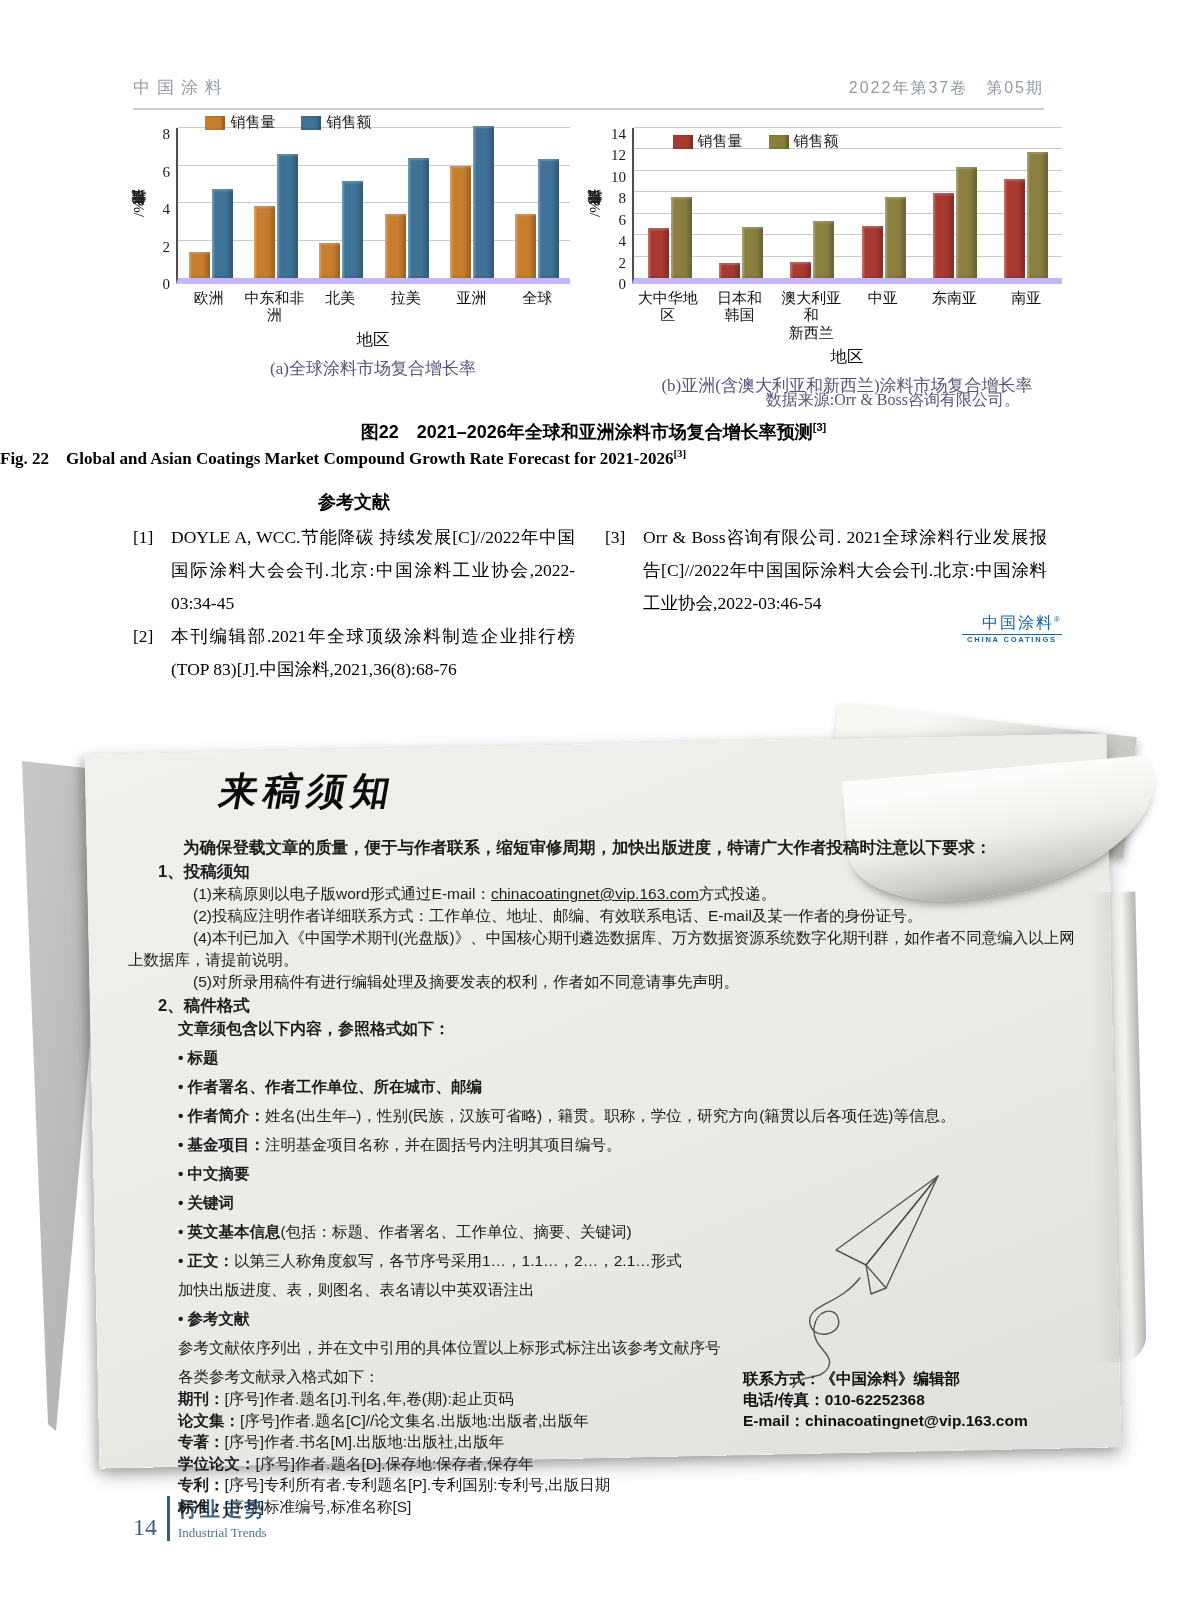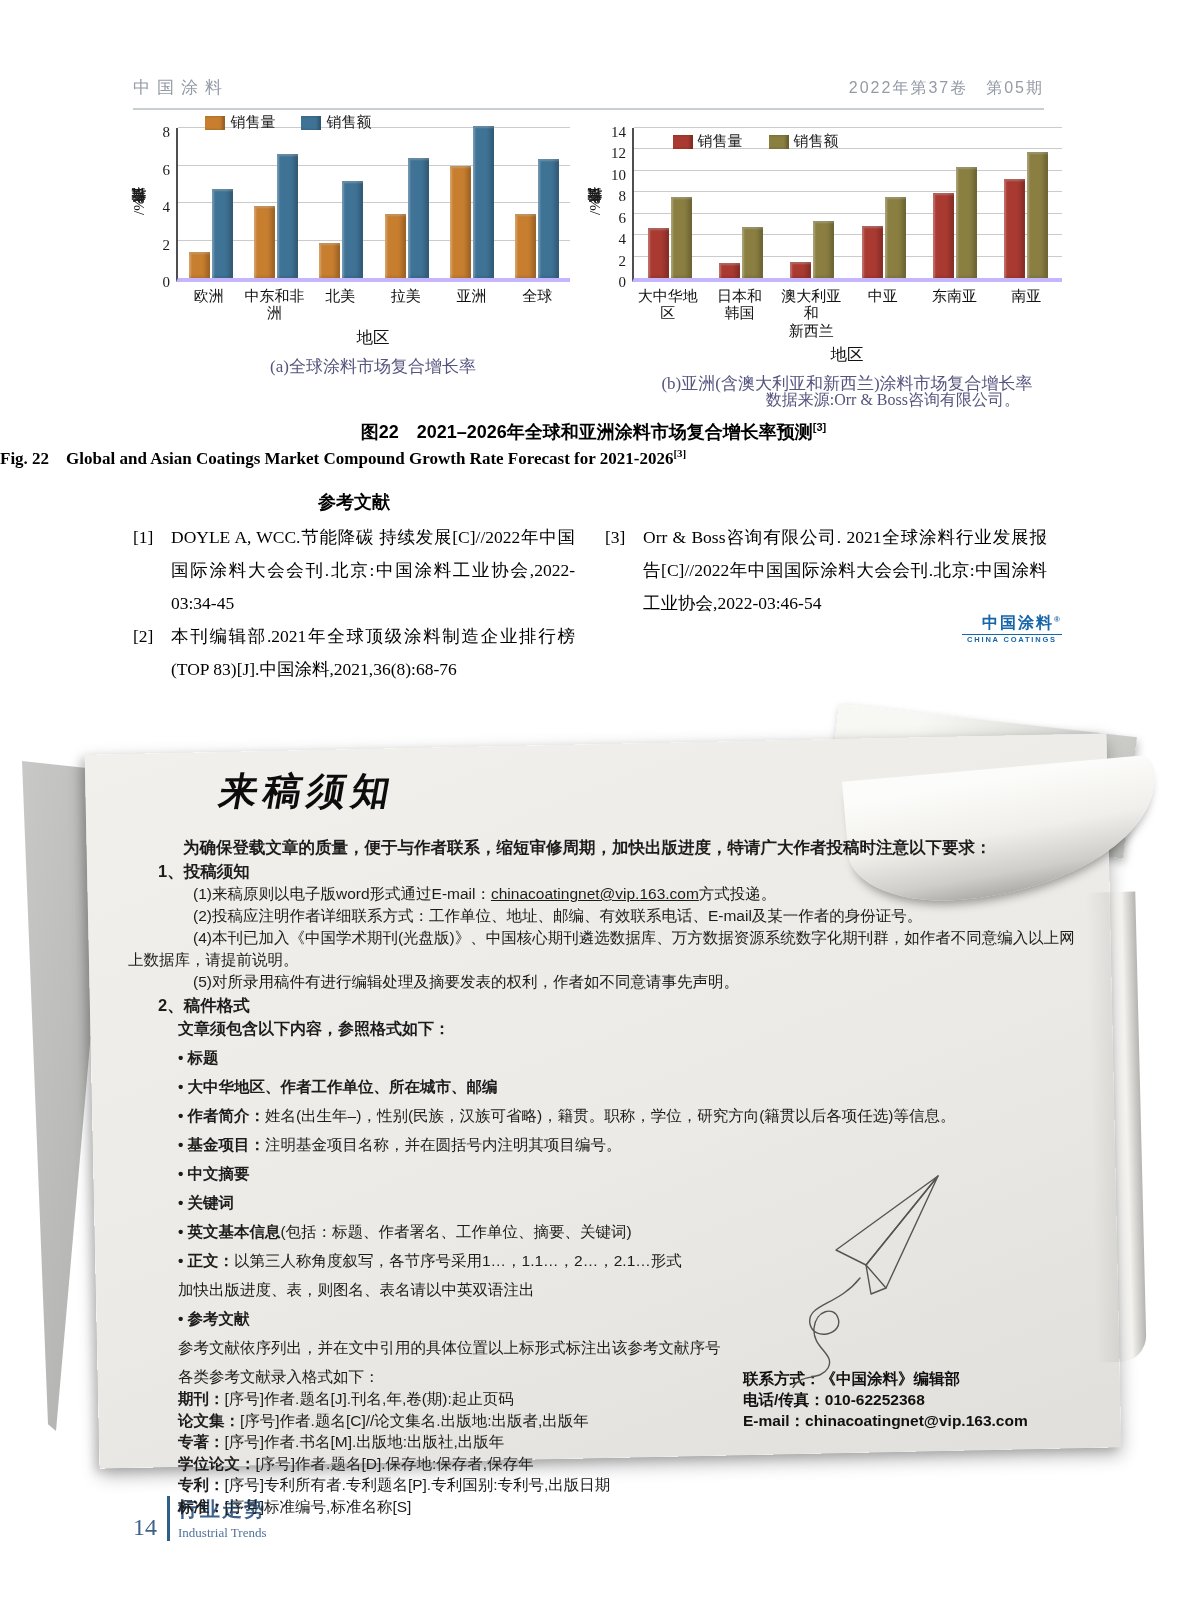--- a/index.html
+++ b/index.html
@@ -17,21 +17,21 @@
   .charts{position:absolute;top:128px;left:128px;width:934px;display:flex;justify-content:space-between;}
   .chart{font-family:"Liberation Serif",serif;}
   .chart-a{width:442px;}
   .chart-b{width:478px;}
   .chart-main{display:flex;align-items:flex-end;}
   .ylabel{height:150px;width:22px;display:flex;align-items:center;justify-content:center;
           writing-mode:vertical-rl;transform:rotate(180deg);font-size:15px;color:#1a1a1a;}
   .yticks{position:relative;height:150px;width:26px;}
   .ytick{position:absolute;right:6px;transform:translateY(50%);font-size:15px;color:#1a1a1a;line-height:1;}
   .plot-wrap{flex:1;}
-  .plot{position:relative;height:150px;border-left:2px solid #4f4f4f;border-bottom:4px solid #c4b5fd;}
+  .plot{position:relative;height:150px;border-left:2px solid #4f4f4f;border-bottom:6px solid #c4b5fd;}
   .gridline{position:absolute;left:0;right:0;height:0;border-top:1px solid #cbcbcb;}
   .groups{position:absolute;left:0;right:0;top:0;bottom:0;display:flex;}
   .group{flex:1;display:flex;align-items:flex-end;justify-content:center;gap:2px;}
   .bar{width:21px;box-shadow:inset -4px 0 4px rgba(0,0,0,0.22),inset 2px 2px 2px rgba(255,255,255,0.28);}
   .legend{position:absolute;display:flex;gap:26px;font-size:15px;z-index:5;background:transparent;}
   .chart-a .legend{top:-15px;left:7%;}
   .chart-b .legend{top:4px;left:9%;}
   .lg-item{display:flex;align-items:center;gap:5px;}
   .swatch{width:20px;height:14px;display:inline-block;box-shadow:inset -3px 0 3px rgba(0,0,0,0.25);}
   .xcats{display:flex;margin-left:48px;margin-top:6px;font-size:15px;line-height:1.15;text-align:center;color:#111;}
@@ -51,21 +51,21 @@
   
   .refs{position:absolute;top:486px;left:133px;width:914px;display:flex;gap:30px;
         font-family:"Liberation Serif",serif;font-size:17.5px;line-height:33px;color:#000;}
   .refcol{width:442px;}
   .refs h3{margin:0 0 2px 0;text-align:center;font-size:18px;font-weight:bold;font-family:"Liberation Sans",sans-serif;}
   .refcol.right{padding-top:35px;}
   .ref{position:relative;padding-left:38px;text-align:justify;}
   .ref .num{position:absolute;left:0;}
 
   .logo{position:absolute;left:962px;top:614px;text-align:center;color:#1565a8;line-height:1.1;}
-  .logo .cn{font-weight:bold;font-size:16px;letter-spacing:2px;white-space:nowrap;margin-left:20px;}
+  .logo .cn{font-weight:normal;font-size:16px;letter-spacing:2px;white-space:nowrap;margin-left:20px;}
   .logo .reg{font-size:8px;vertical-align:super;}
   .logo .en{display:block;font-size:7.5px;letter-spacing:1.8px;border-top:1.5px solid #1565a8;
             margin-top:2px;padding-top:1px;font-weight:bold;white-space:nowrap;}
 
   
   .sheet-area{position:absolute;left:0;top:716px;width:1187px;height:782px;}
   .wedge{position:absolute;left:14px;top:45px;width:100px;height:670px;
          background:linear-gradient(100deg,#c9c9c7,#afafad);
          clip-path:polygon(8% 0,100% 1.5%,42% 100%,34% 99%);}
   .flip{position:absolute;right:56px;top:4px;width:300px;height:122px;
@@ -335,21 +335,21 @@
         <span>(1)来稿原则以电子版word形式通过E-mail：</span><span class="email">chinacoatingnet@vip.163.com</span><span>方式投递。</span>
       </p>
       <p class="n-item">(2)投稿应注明作者详细联系方式：工作单位、地址、邮编、有效联系电话、E-mail及某一作者的身份证号。</p>
       <p class="n-item">(4)本刊已加入《中国学术期刊(光盘版)》、中国核心期刊遴选数据库、万方数据资源系统数字化期刊群，如作者不同意编入以上网上数据库，请提前说明。</p>
       <p class="n-item">(5)对所录用稿件有进行编辑处理及摘要发表的权利，作者如不同意请事先声明。</p>
 
       <p class="sec-head">2、稿件格式</p>
       <p class="lead-line">文章须包含以下内容，参照格式如下：</p>
 
       <p class="b-line bullet"><span class="b-label">标题</span><span></span></p>
-      <p class="b-line bullet"><span class="b-label">大中华地区、作者工作单位、所在城市、邮编</span><span></span></p>
+      <p class="b-line bullet"><span class="b-label">作者署名、作者工作单位、所在城市、邮编</span><span></span></p>
       <p class="b-line bullet"><span class="b-label">作者简介：</span><span>姓名(出生年–)，性别(民族，汉族可省略)，籍贯。职称，学位，研究方向(籍贯以后各项任选)等信息。</span></p>
       <p class="b-line bullet"><span class="b-label">基金项目：</span><span>注明基金项目名称，并在圆括号内注明其项目编号。</span></p>
       <p class="b-line bullet"><span class="b-label">中文摘要</span><span></span></p>
       <p class="b-line bullet"><span class="b-label">关键词</span><span></span></p>
       <p class="b-line bullet"><span class="b-label">英文基本信息</span><span>(包括：标题、作者署名、工作单位、摘要、关键词)</span></p>
       <p class="b-line bullet"><span class="b-label">正文：</span><span>以第三人称角度叙写，各节序号采用1…，1.1…，2…，2.1…形式</span></p>
       <p class="b-line"><span>加快出版进度、表，则图名、表名请以中英双语注出</span></p>
       <p class="b-line bullet"><span class="b-label">参考文献</span><span></span></p>
       <p class="b-line"><span>参考文献依序列出，并在文中引用的具体位置以上标形式标注出该参考文献序号</span></p>
       <p class="b-line"><span>各类参考文献录入格式如下：</span></p>

